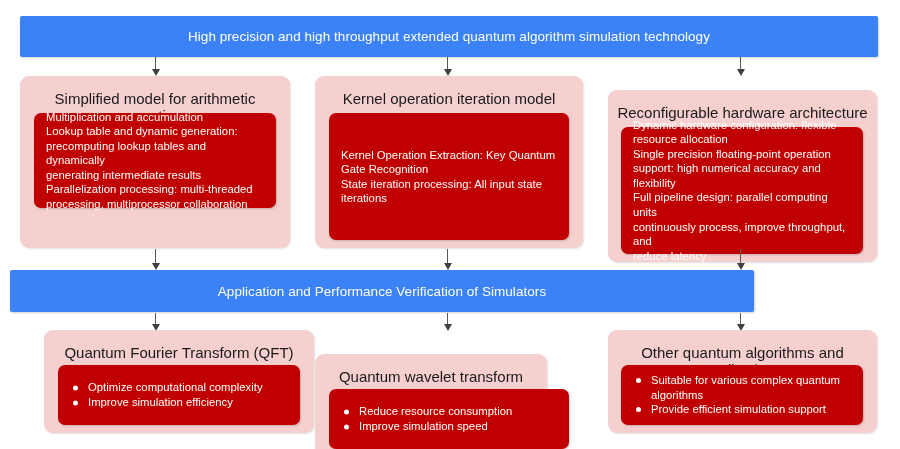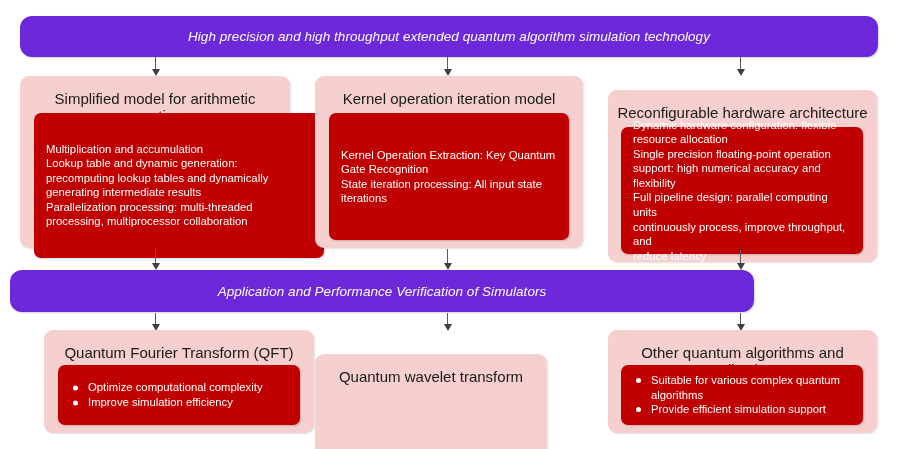--- a/index.html
+++ b/index.html
@@ -15,31 +15,30 @@
     position: relative;
     width: 900px;
     height: 449px;
     background: #ffffff;
     overflow: hidden;
   }
 
   
   .banner {
     position: absolute;
-    background: #6d28d9;
-    border-radius: 12px;
+    background: #3b82f6;
+    border-radius: 2px;
     color: #ffffff;
     display: flex;
     align-items: center;
     justify-content: center;
     text-align: center;
     font-size: 13.5px;
     letter-spacing: 0.05px;
     box-shadow: 1px 1px 2px rgba(0,0,0,0.18);
-    font-style: italic;
   }
   #banner-top {
     left: 20px;
     top: 16px;
     width: 858px;
     height: 41px;
   }
   #banner-mid {
     left: 10px;
     top: 270px;
@@ -152,21 +151,21 @@
     <div class="shaft"></div>
     <div class="head"></div>
   </div>
   <div class="arrow" style="left:734px; top:57px; height:19px;">
     <div class="shaft"></div>
     <div class="head"></div>
   </div>
 
   <div class="card row-mid" style="left:20px; top:76px; width:270px; height:172px;">
     <div class="card-title">Simplified model for arithmetic operations</div>
-    <div class="inner" style="left:14px; top:37px; width:242px; height:145px;padding-left:48px;">
+    <div class="inner" style="left:14px; top:37px; width:242px; height:95px;">
       <div class="inner-text">Multiplication and accumulation
 Lookup table and dynamic generation:
 precomputing lookup tables and dynamically
 generating intermediate results
 Parallelization processing: multi-threaded
 processing, multiprocessor collaboration</div>
     </div>
   </div>
 
   <div class="card row-mid" style="left:315px; top:76px; width:268px; height:172px;">
@@ -231,20 +230,32 @@
         <li>
           <span class="dot"></span>
           <span>Improve simulation efficiency</span>
         </li>
       </ul>
     </div>
   </div>
 
   <div class="card" style="left:315px; top:330px; width:232px; height:103px;margin-top:24px;">
     <div class="card-title">Quantum wavelet transform</div>
+    <div class="inner" style="left:14px; top:35px; width:240px; height:60px;">
+      <ul class="bullets">
+        <li>
+          <span class="dot"></span>
+          <span>Reduce resource consumption</span>
+        </li>
+        <li>
+          <span class="dot"></span>
+          <span>Improve simulation speed</span>
+        </li>
+      </ul>
+    </div>
   </div>
 
   <div class="card" style="left:608px; top:330px; width:269px; height:103px;">
     <div class="card-title">Other quantum algorithms and  applications</div>
     <div class="inner" style="left:13px; top:35px; width:242px; height:60px;">
       <ul class="bullets">
         <li>
           <span class="dot"></span>
           <span>Suitable for various complex quantum algorithms</span>
         </li>

